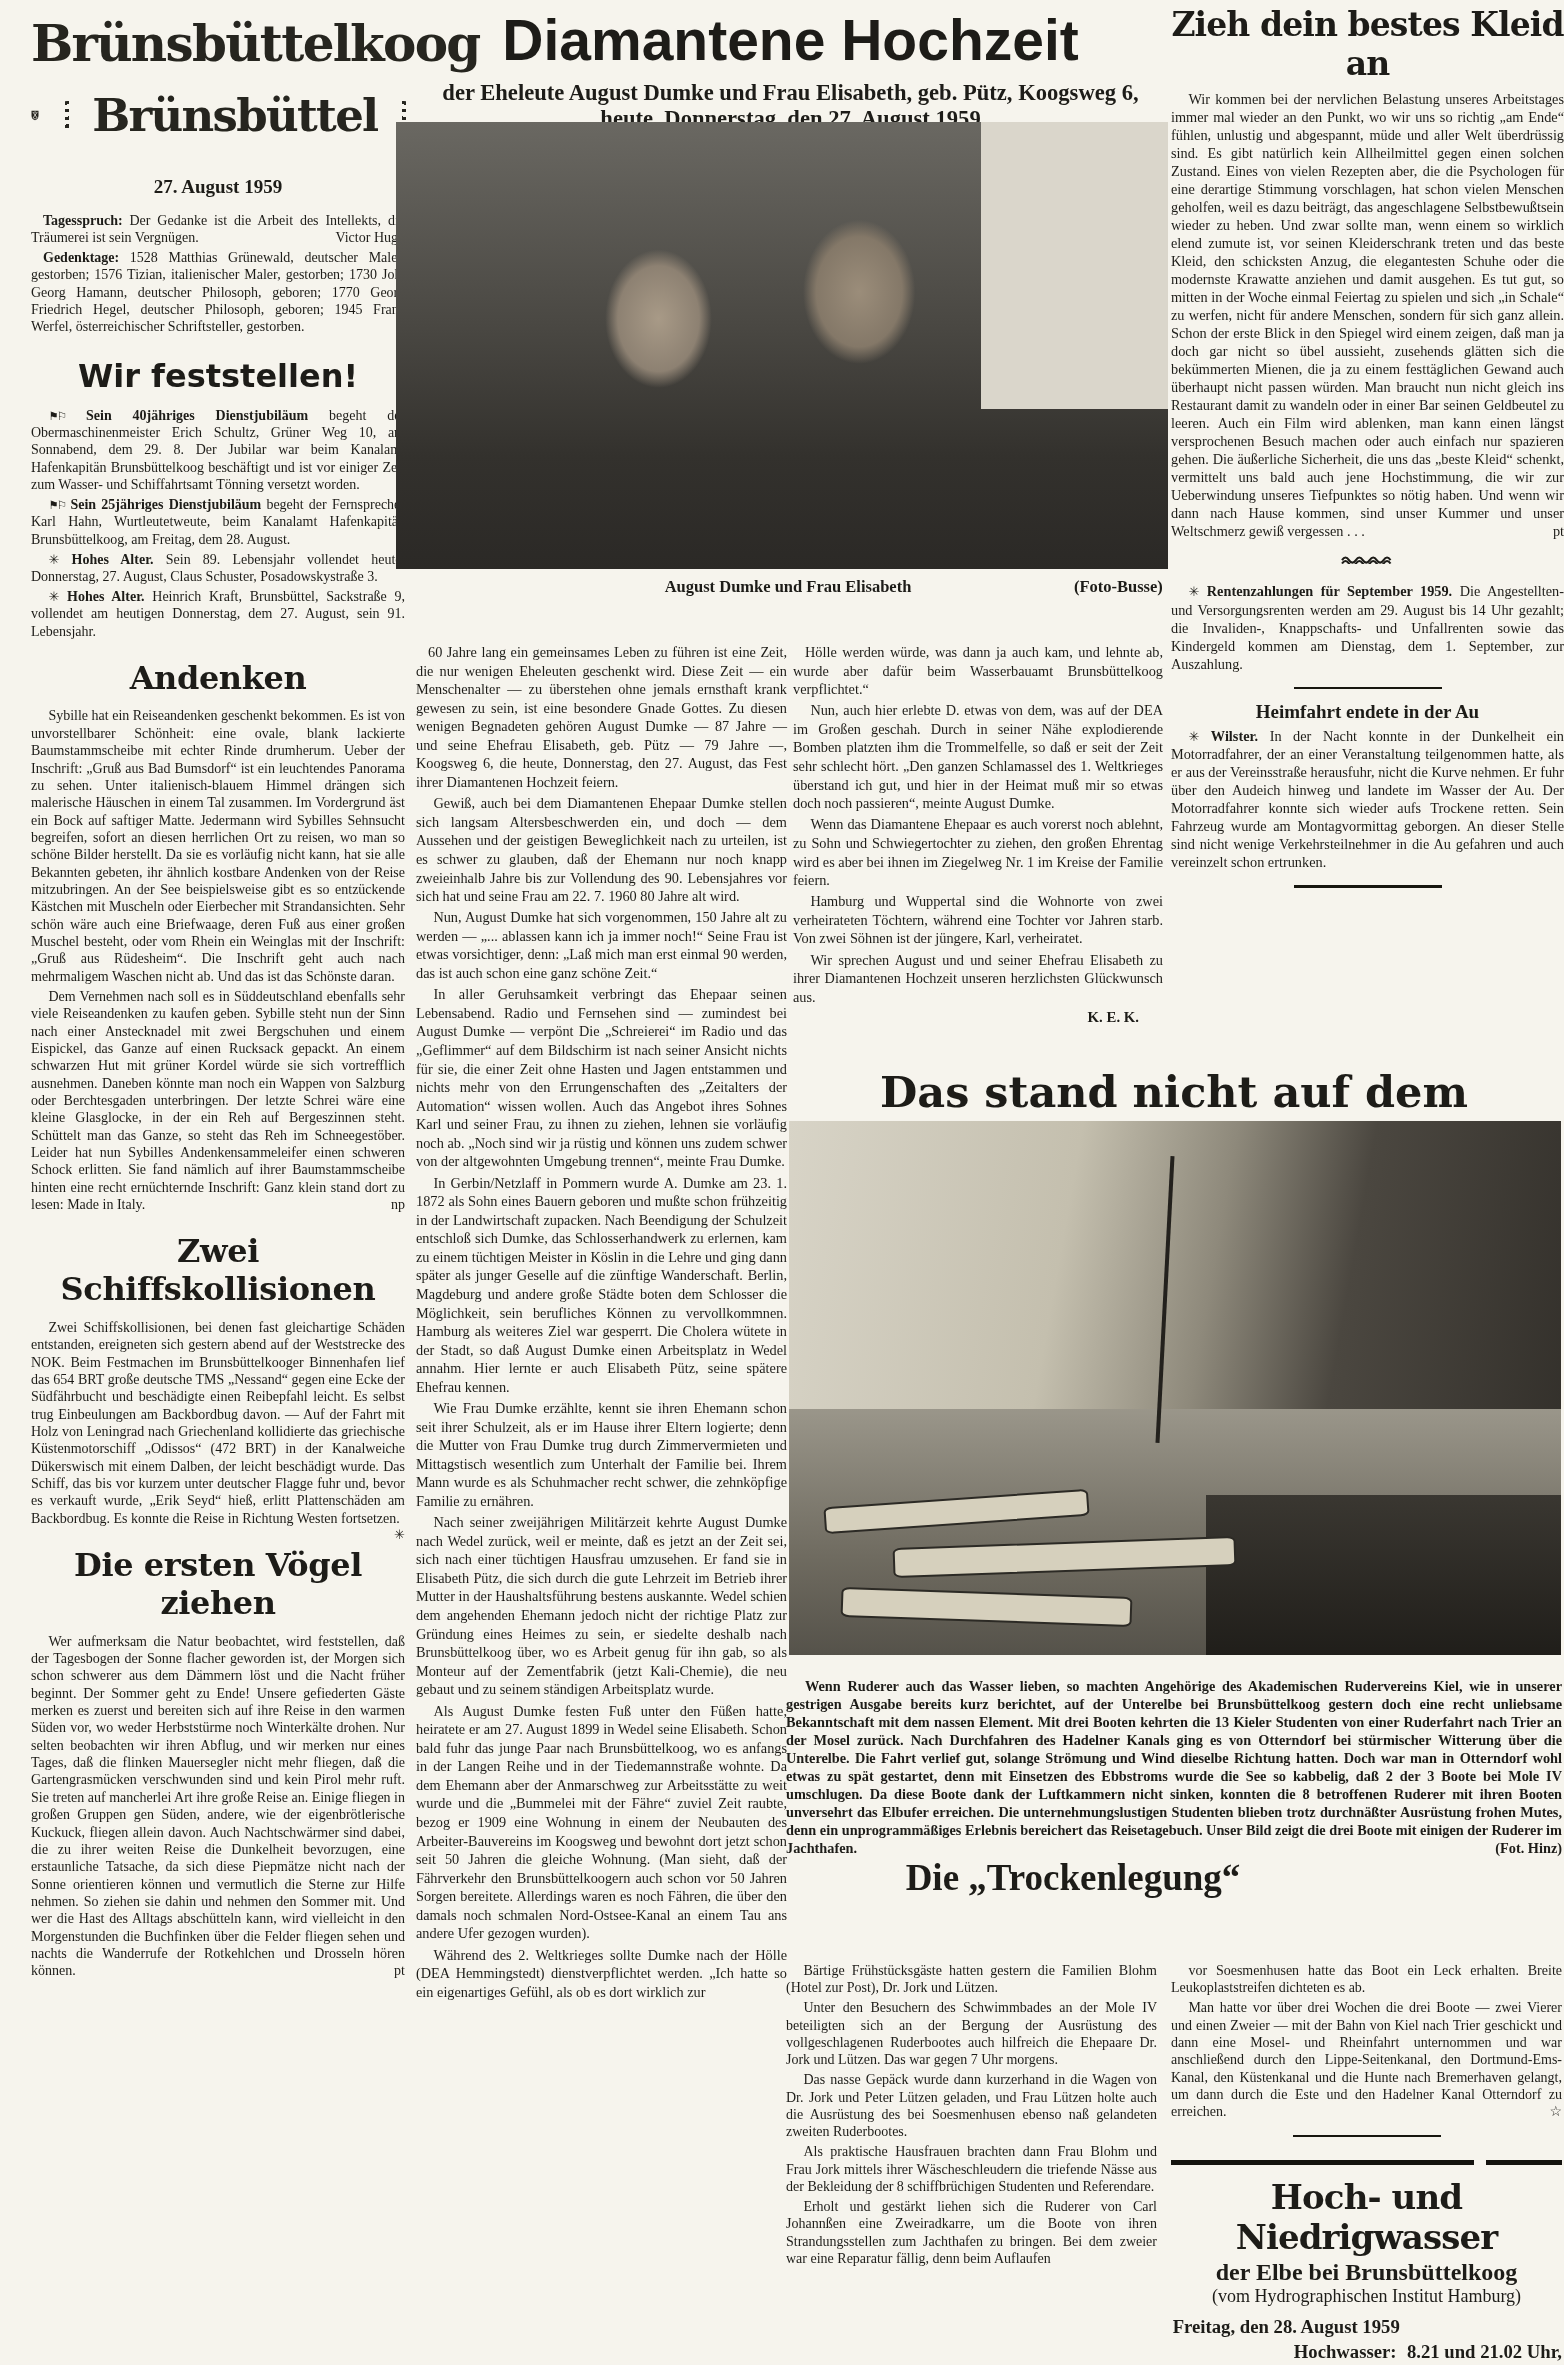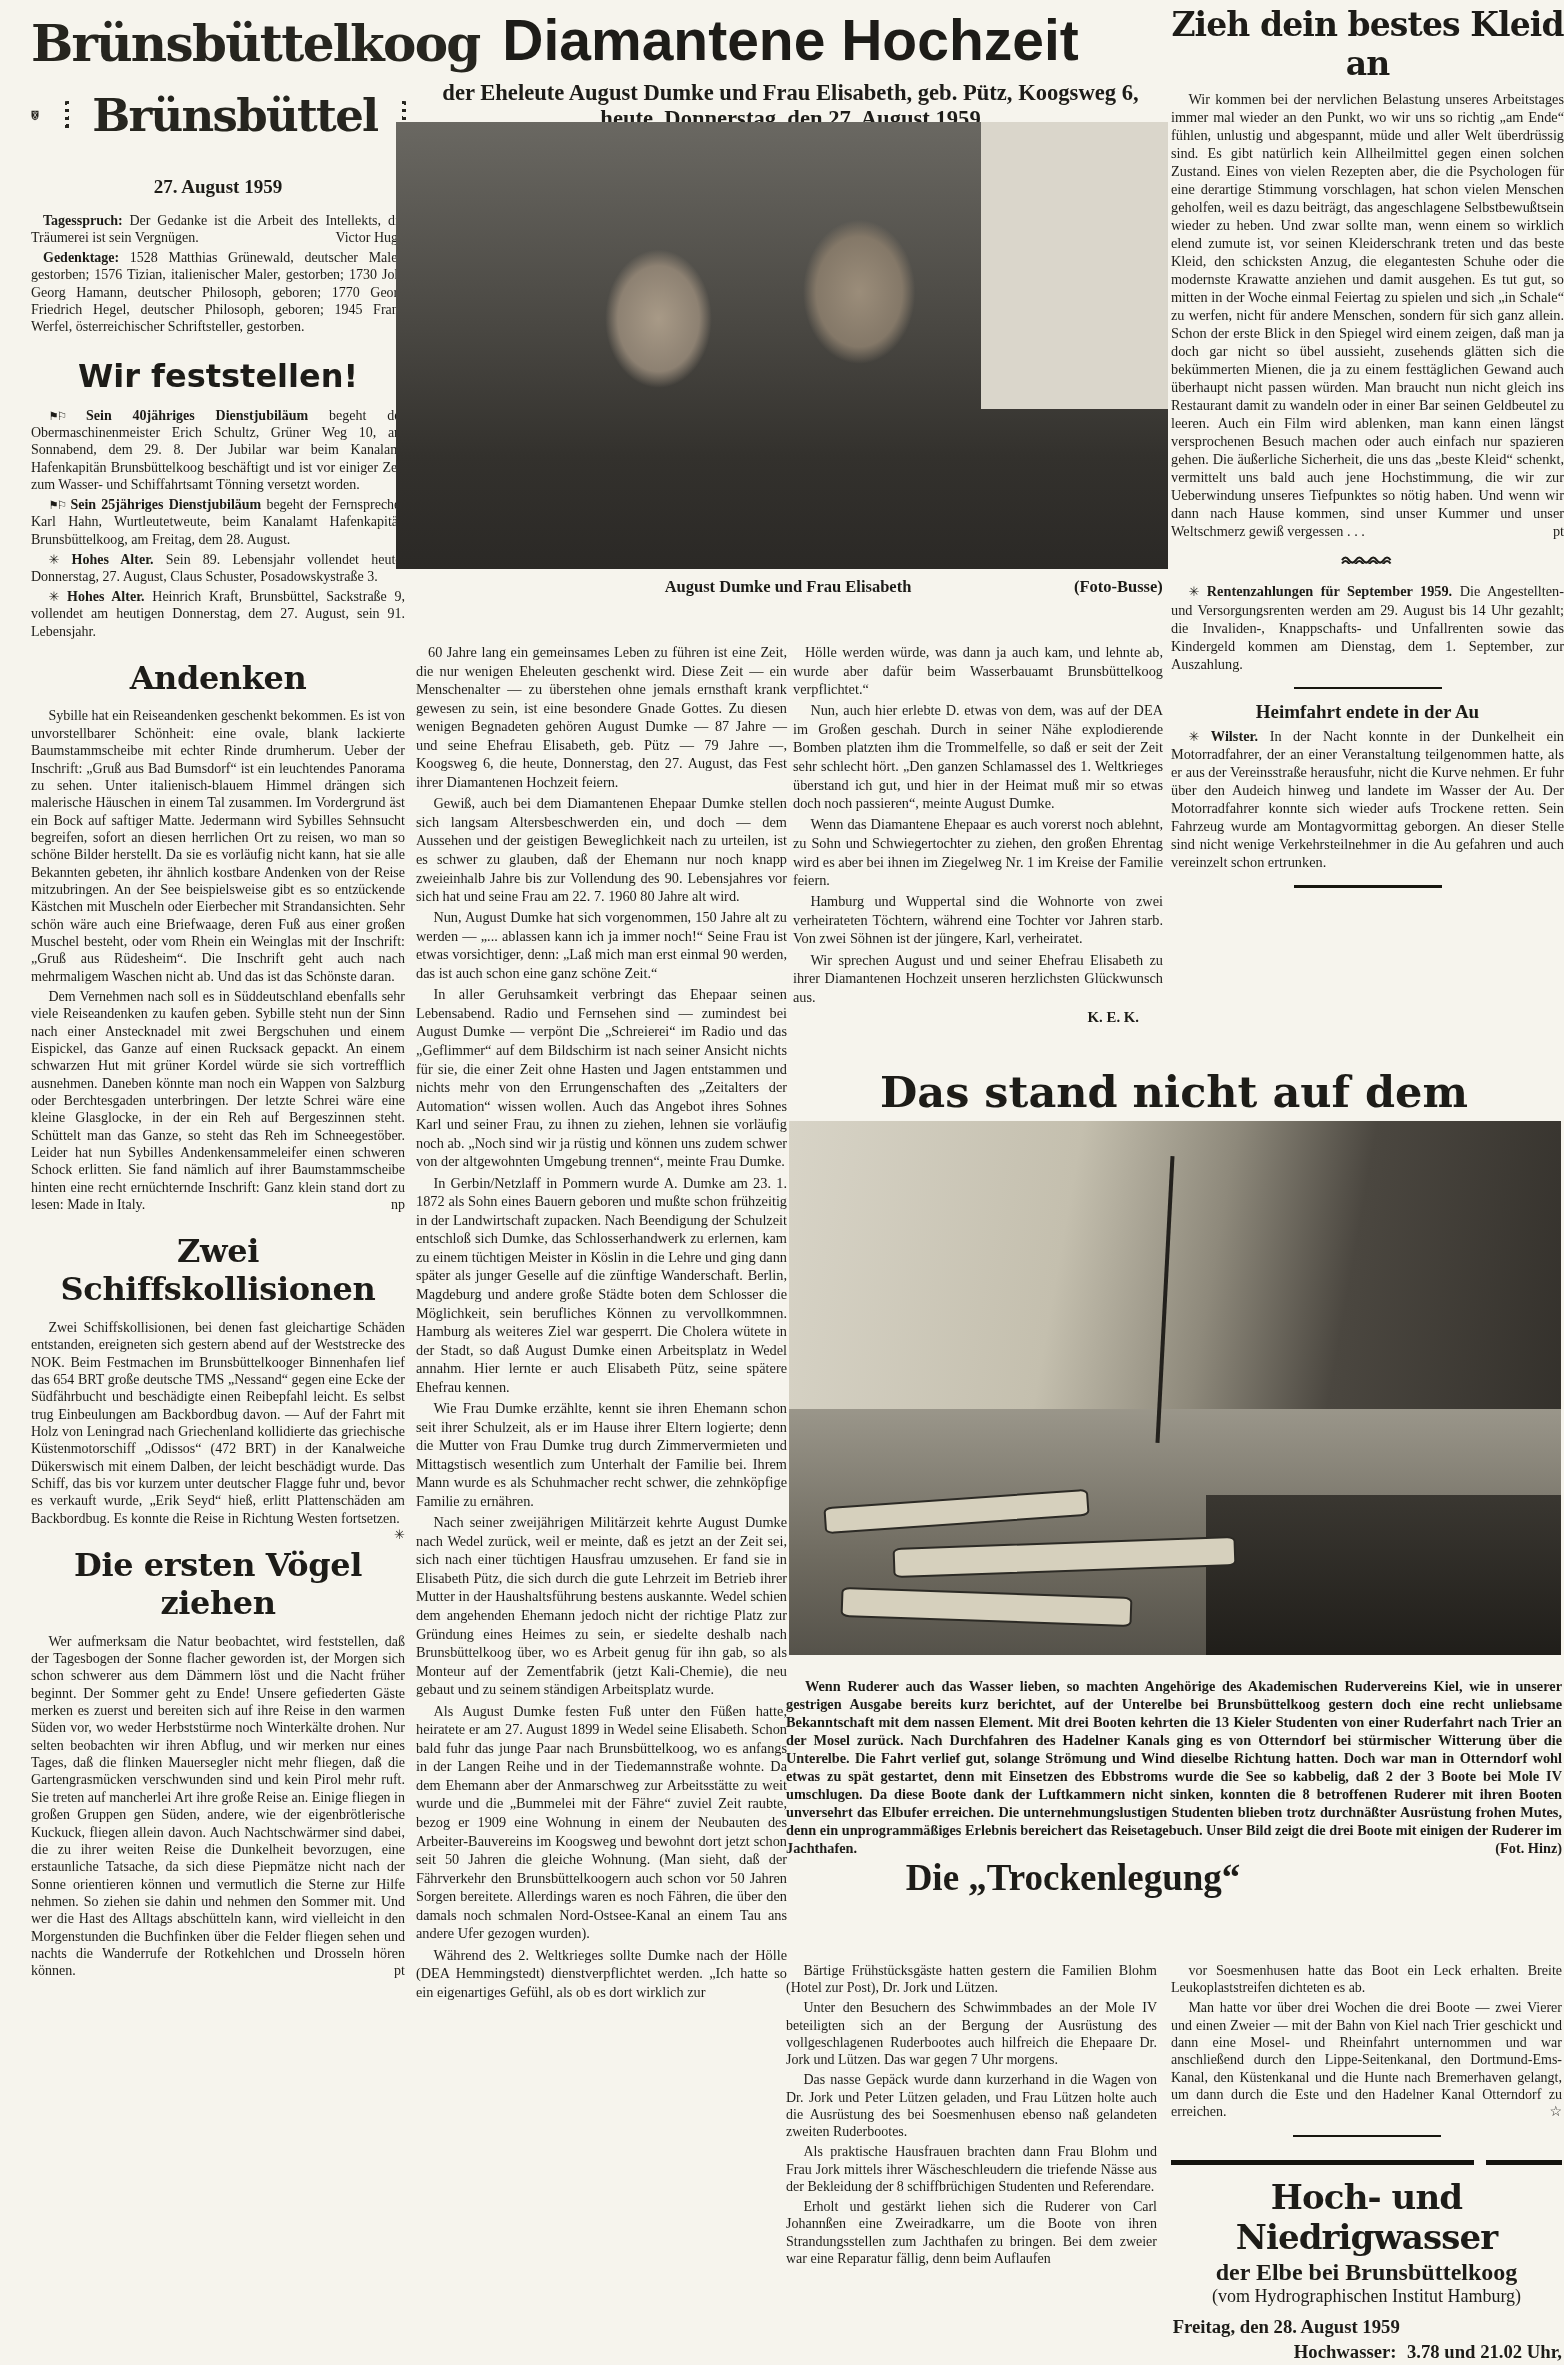--- a/index.html
+++ b/index.html
@@ -193,21 +193,21 @@
         <div class="dr1"></div>
         <div class="dr2"></div>
       </div>
     <div>
       <div class="tide-title">Hoch- und Niedrigwasser</div>
       <div class="tide-sub">der Elbe bei Brunsbüttelkoog</div>
       <div class="tide-src">(vom Hydrographischen Institut Hamburg)</div>
       <div class="tide-date">Freitag, den 28. August 1959</div>
       <div class="tide-row">
           <span>Hochwasser:</span>
-          <span>3.78 und 21.02 Uhr,</span>
+          <span>8.21 und 21.02 Uhr,</span>
         </div>
       <div class="tide-row">
           <span>Niedrigwasser:</span>
           <span>2.37 und 15.13 Uhr.</span>
         </div>
     </div>
   </div>
 
   <div class="right-rail">
     <h2 class="zieh-head">Zieh dein bestes Kleid an</h2>

